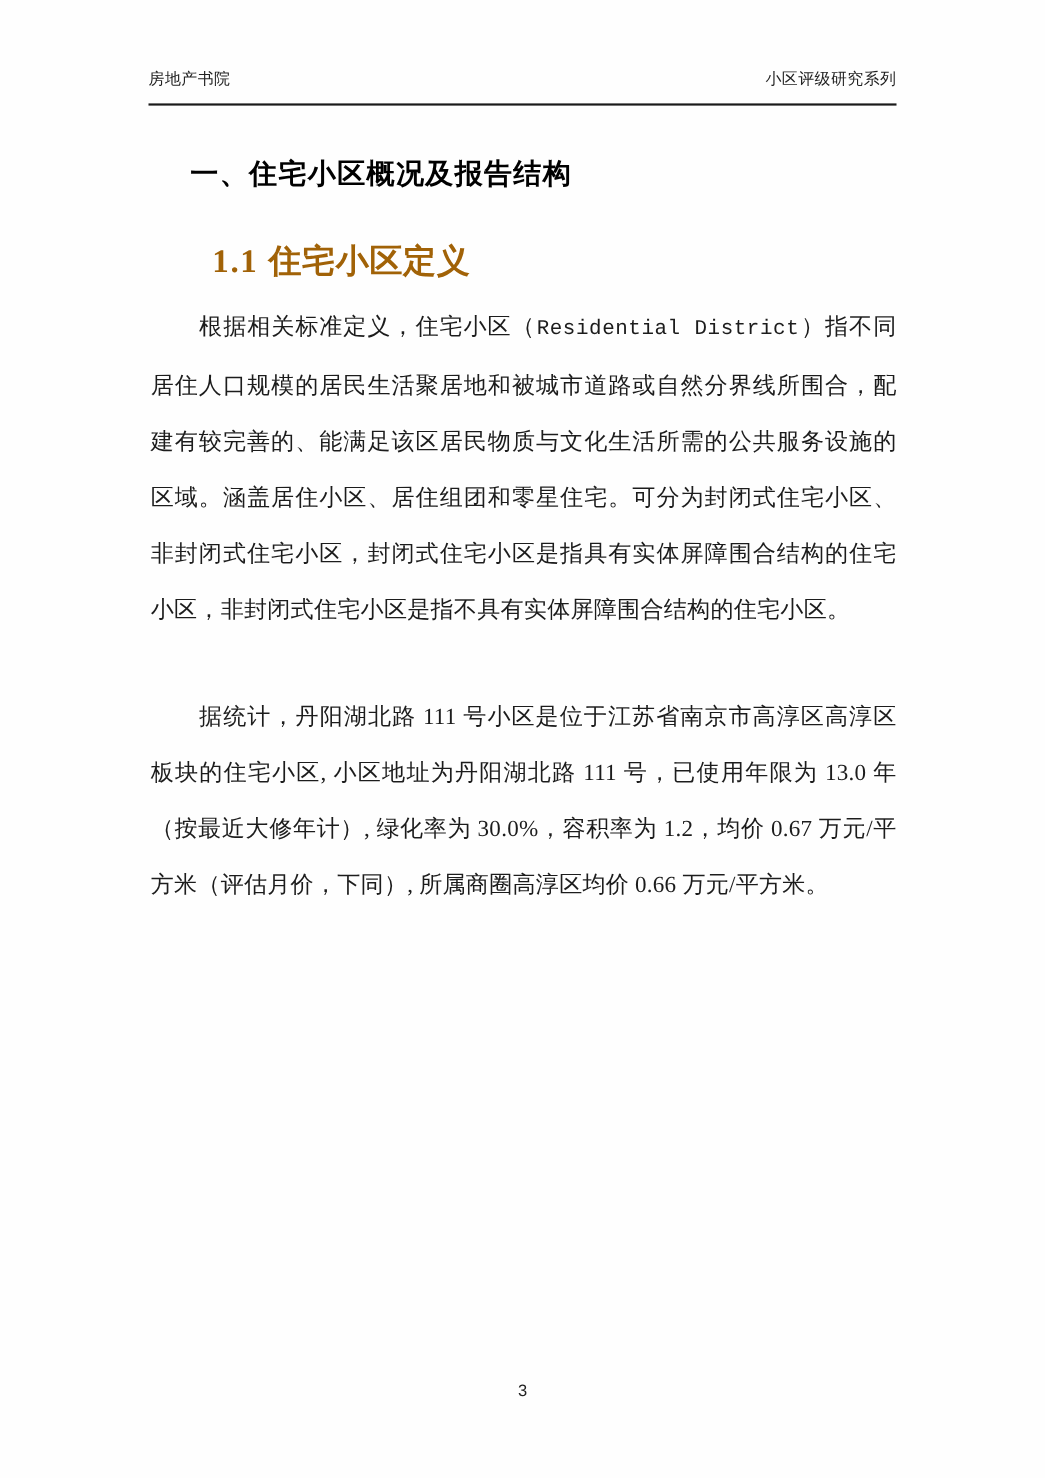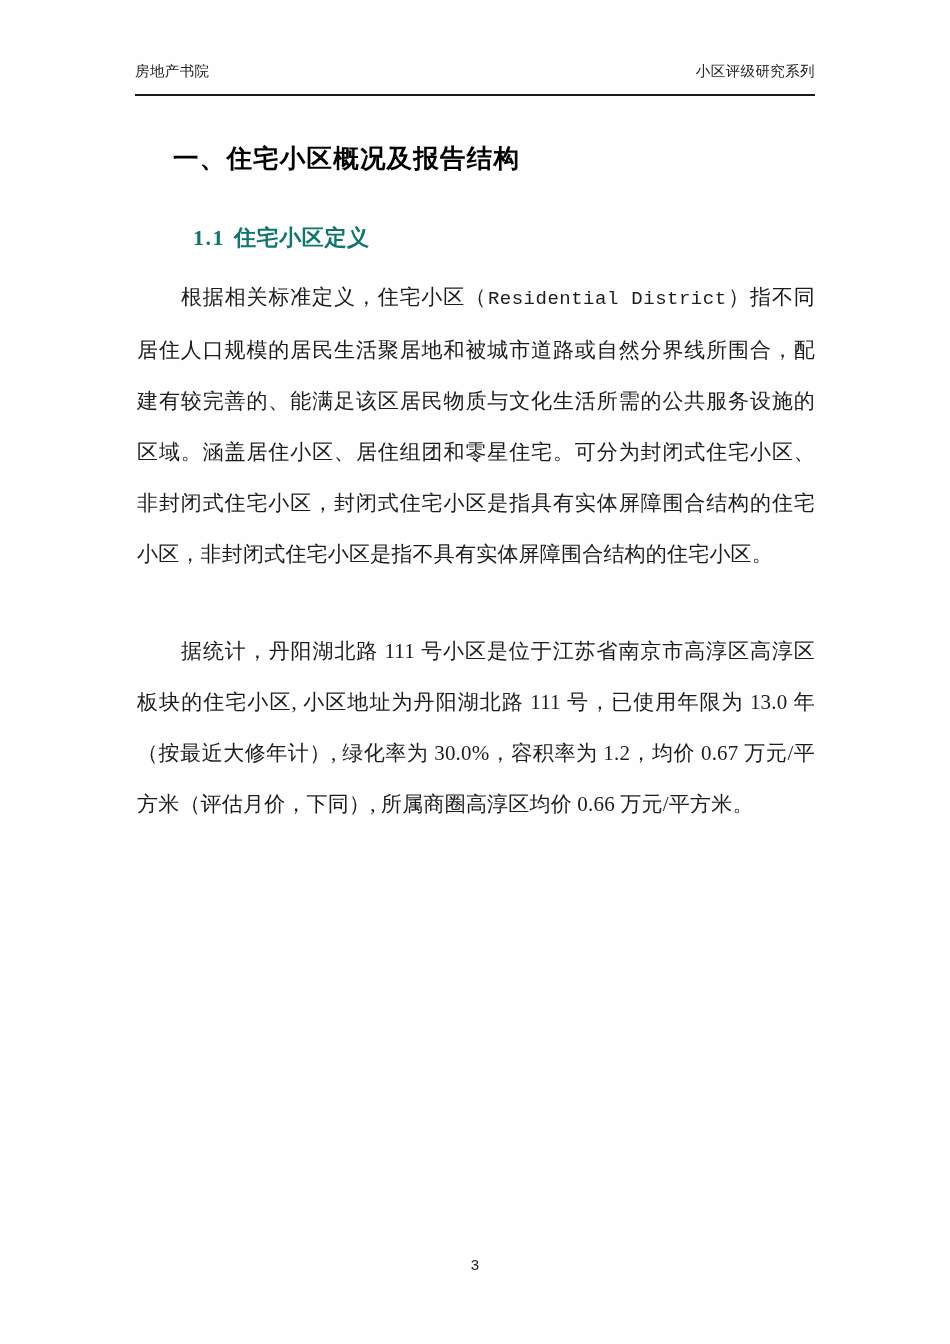--- a/index.html
+++ b/index.html
@@ -60,26 +60,26 @@
     line-height: 40px;
     margin: 16px;
     padding: 0 0 0 22px;
     letter-spacing: 1.2px;
     color: #000;
   }
 
   h2.doc-h2 {
     font-family: "Liberation Sans", "DejaVu Sans", sans-serif;
     font-weight: bold;
-    font-size: 22px;
+    font-size: 30px;
     line-height: 36px;
     margin: 0;
     padding: 0 0 0 58px;
     letter-spacing: 0.6px;
-    color: #0f766e;
+    color: #a16207;
   }
   h2.doc-h2 .num {
     font-family: "Liberation Serif", "DejaVu Serif", serif;
     font-weight: bold;
     letter-spacing: 1.5px;
     padding-right: 9px;
   }
 
   p.doc-p {
     margin: 2px;

